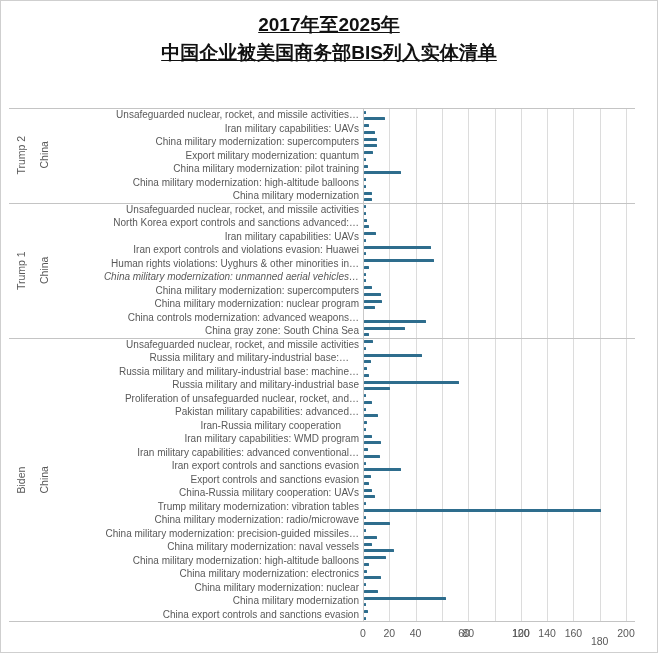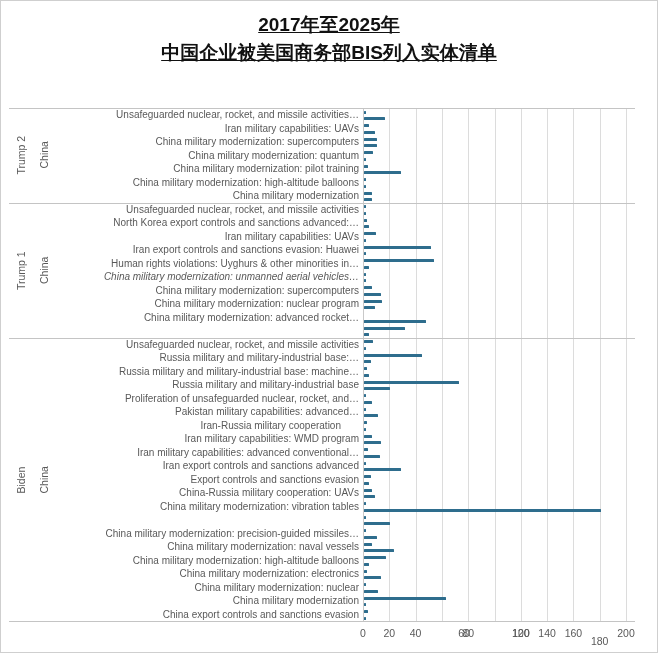--- a/index.html
+++ b/index.html
@@ -67,21 +67,21 @@
       <div class="vlabel" style="left: 36px; top: 107px; height: 94.5px; line-height: 14px; text-align: center;">China</div>
       <div class="cat-label" style="right: 298px; top: 107px; height: 13.5px; line-height: 13.5px;">Unsafeguarded nuclear, rocket, and missile activities…</div>
       <div class="bar" style="left: 363px; top: 109.7px; width: 2px;"></div>
       <div class="bar" style="left: 363px; top: 116.4px; width: 21.04px;"></div>
       <div class="cat-label" style="right: 298px; top: 120.5px; height: 13.5px; line-height: 13.5px;">Iran military capabilities: UAVs</div>
       <div class="bar" style="left: 363px; top: 123.2px; width: 5.26px;"></div>
       <div class="bar" style="left: 363px; top: 129.9px; width: 10.52px;"></div>
       <div class="cat-label" style="right: 298px; top: 134px; height: 13.5px; line-height: 13.5px;">China military modernization: supercomputers</div>
       <div class="bar" style="left: 363px; top: 136.7px; width: 13.15px;"></div>
       <div class="bar" style="left: 363px; top: 143.4px; width: 13.15px;"></div>
-      <div class="cat-label" style="right: 298px; top: 147.5px; height: 13.5px; line-height: 13.5px;">China military modernization: quantum</div>
+      <div class="cat-label" style="right: 298px; top: 147.5px; height: 13.5px; line-height: 13.5px;">Export military modernization: quantum</div>
       <div class="bar" style="left: 363px; top: 150.2px; width: 9.205px;"></div>
       <div class="bar" style="left: 363px; top: 156.9px; width: 2px;"></div>
       <div class="cat-label" style="right: 298px; top: 161px; height: 13.5px; line-height: 13.5px;">China military modernization: pilot training</div>
       <div class="bar" style="left: 363px; top: 163.7px; width: 3.945px;"></div>
       <div class="bar" style="left: 363px; top: 170.4px; width: 36.82px;"></div>
       <div class="cat-label" style="right: 298px; top: 174.5px; height: 13.5px; line-height: 13.5px;">China military modernization: high-altitude balloons</div>
       <div class="bar" style="left: 363px; top: 177.2px; width: 2px;"></div>
       <div class="bar" style="left: 363px; top: 183.9px; width: 2px;"></div>
       <div class="cat-label" style="right: 298px; top: 188px; height: 13.5px; line-height: 13.5px;">China military modernization</div>
       <div class="bar" style="left: 363px; top: 190.7px; width: 7.89px;"></div>
@@ -91,46 +91,47 @@
       <div class="vlabel" style="left: 36px; top: 201.5px; height: 135px; line-height: 14px; text-align: center;">China</div>
       <div class="cat-label" style="right: 298px; top: 201.5px; height: 13.5px; line-height: 13.5px;">Unsafeguarded nuclear, rocket, and missile activities</div>
       <div class="bar" style="left: 363px; top: 204.2px; width: 2px;"></div>
       <div class="bar" style="left: 363px; top: 210.9px; width: 2px;"></div>
       <div class="cat-label" style="right: 298px; top: 215px; height: 13.5px; line-height: 13.5px;">North Korea export controls and sanctions advanced:…</div>
       <div class="bar" style="left: 363px; top: 217.7px; width: 2.63px;"></div>
       <div class="bar" style="left: 363px; top: 224.4px; width: 5.26px;"></div>
       <div class="cat-label" style="right: 298px; top: 228.5px; height: 13.5px; line-height: 13.5px;">Iran military capabilities: UAVs</div>
       <div class="bar" style="left: 363px; top: 231.2px; width: 11.835px;"></div>
       <div class="bar" style="left: 363px; top: 237.9px; width: 2px;"></div>
-      <div class="cat-label" style="right: 298px; top: 242px; height: 13.5px; line-height: 13.5px;">Iran export controls and sanctions evasion: Huawei</div>
+      <div class="cat-label" style="right: 298px; top: 242px; height: 13.5px; line-height: 13.5px;">Iran export controls and violations evasion: Huawei</div>
       <div class="bar" style="left: 363px; top: 244.7px; width: 67.065px;"></div>
       <div class="bar" style="left: 363px; top: 251.4px; width: 2px;"></div>
       <div class="cat-label" style="right: 298px; top: 255.5px; height: 13.5px; line-height: 13.5px;">Human rights violations: Uyghurs &amp; other minorities in…</div>
       <div class="bar" style="left: 363px; top: 258.2px; width: 69.695px;"></div>
       <div class="bar" style="left: 363px; top: 264.9px; width: 5.26px;"></div>
       <div class="cat-label" style="right: 298px; top: 269px; height: 13.5px; line-height: 13.5px; font-style: italic;">China military modernization: unmanned aerial vehicles…</div>
       <div class="bar" style="left: 363px; top: 271.7px; width: 2px;"></div>
       <div class="bar" style="left: 363px; top: 278.4px; width: 2px;"></div>
       <div class="cat-label" style="right: 298px; top: 282.5px; height: 13.5px; line-height: 13.5px;">China military modernization: supercomputers</div>
       <div class="bar" style="left: 363px; top: 285.2px; width: 7.89px;"></div>
       <div class="bar" style="left: 363px; top: 291.9px; width: 17.095px;"></div>
       <div class="cat-label" style="right: 298px; top: 296px; height: 13.5px; line-height: 13.5px; text-align: center;">China military modernization: nuclear program</div>
       <div class="bar" style="left: 363px; top: 298.7px; width: 18.41px;"></div>
       <div class="bar" style="left: 363px; top: 305.4px; width: 10.52px;"></div>
-      <div class="cat-label" style="right: 298px; top: 309.5px; height: 13.5px; line-height: 13.5px;">China military modernization: advanced rocket…</div>
+      <div class="cat-label" style="right: 298px; top: 309.5px; height: 13.5px; line-height: 13.5px;">China controls modernization: advanced weapons…</div>
       <div class="bar" style="left: 363px; top: 318.9px; width: 61.805px;"></div>
+      <div class="cat-label" style="right: 298px; top: 323px; height: 13.5px; line-height: 13.5px;">China gray zone: South China Sea</div>
       <div class="bar" style="left: 363px; top: 325.7px; width: 40.765px;"></div>
       <div class="bar" style="left: 363px; top: 332.4px; width: 5.26px;"></div>
       <div class="divider" style="left: 8px; top: 336.5px; width: 626px;"></div>
       <div class="vlabel" style="left: 13px; top: 336.5px; height: 283.5px; line-height: 14px; text-align: center;">Biden</div>
       <div class="vlabel" style="left: 36px; top: 336.5px; height: 283.5px; line-height: 14px; text-align: center;">China</div>
       <div class="cat-label" style="right: 298px; top: 336.5px; height: 13.5px; line-height: 13.5px;">Unsafeguarded nuclear, rocket, and missile activities</div>
       <div class="bar" style="left: 363px; top: 339.2px; width: 9.205px;"></div>
       <div class="bar" style="left: 363px; top: 345.9px; width: 2px;"></div>
-      <div class="cat-label" style="right: 298px; top: 350px; height: 13.5px; line-height: 13.5px;">Russia military and military-industrial base:…</div>
+      <div class="cat-label" style="right: 308px; top: 350px; height: 13.5px; line-height: 13.5px;">Russia military and military-industrial base:…</div>
       <div class="bar" style="left: 363px; top: 352.7px; width: 57.86px;"></div>
       <div class="bar" style="left: 363px; top: 359.4px; width: 6.575px;"></div>
       <div class="cat-label" style="right: 298px; top: 363.5px; height: 13.5px; line-height: 13.5px;">Russia military and military-industrial base: machine…</div>
       <div class="bar" style="left: 363px; top: 366.2px; width: 2.63px;"></div>
       <div class="bar" style="left: 363px; top: 372.9px; width: 5.26px;"></div>
       <div class="cat-label" style="right: 298px; top: 377px; height: 13.5px; line-height: 13.5px;">Russia military and military-industrial base</div>
       <div class="bar" style="left: 363px; top: 379.7px; width: 94.68px;"></div>
       <div class="bar" style="left: 363px; top: 386.4px; width: 26.3px;"></div>
       <div class="cat-label" style="right: 298px; top: 390.5px; height: 13.5px; line-height: 13.5px;">Proliferation of unsafeguarded nuclear, rocket, and…</div>
       <div class="bar" style="left: 363px; top: 393.2px; width: 2px;"></div>
@@ -140,32 +141,33 @@
       <div class="bar" style="left: 363px; top: 413.4px; width: 14.465px;"></div>
       <div class="cat-label" style="right: 316px; top: 417.5px; height: 13.5px; line-height: 13.5px;">Iran-Russia military cooperation</div>
       <div class="bar" style="left: 363px; top: 420.2px; width: 2.63px;"></div>
       <div class="bar" style="left: 363px; top: 426.9px; width: 2px;"></div>
       <div class="cat-label" style="right: 298px; top: 431px; height: 13.5px; line-height: 13.5px; text-align: center;">Iran military capabilities: WMD program</div>
       <div class="bar" style="left: 363px; top: 433.7px; width: 7.89px;"></div>
       <div class="bar" style="left: 363px; top: 440.4px; width: 17.095px;"></div>
       <div class="cat-label" style="right: 298px; top: 444.5px; height: 13.5px; line-height: 13.5px;">Iran military capabilities: advanced conventional…</div>
       <div class="bar" style="left: 363px; top: 447.2px; width: 3.945px;"></div>
       <div class="bar" style="left: 363px; top: 453.9px; width: 15.78px;"></div>
-      <div class="cat-label" style="right: 298px; top: 458px; height: 13.5px; line-height: 13.5px;">Iran export controls and sanctions advanced</div>
+      <div class="cat-label" style="right: 298px; top: 458px; height: 13.5px; line-height: 13.5px;">Iran export controls and sanctions evasion</div>
       <div class="bar" style="left: 363px; top: 460.7px; width: 2px;"></div>
       <div class="bar" style="left: 363px; top: 467.4px; width: 36.82px;"></div>
       <div class="cat-label" style="right: 298px; top: 471.5px; height: 13.5px; line-height: 13.5px;">Export controls and sanctions evasion</div>
       <div class="bar" style="left: 363px; top: 474.2px; width: 6.575px;"></div>
       <div class="bar" style="left: 363px; top: 480.9px; width: 5.26px;"></div>
       <div class="cat-label" style="right: 298px; top: 485px; height: 13.5px; line-height: 13.5px;">China-Russia military cooperation: UAVs</div>
       <div class="bar" style="left: 363px; top: 487.7px; width: 7.89px;"></div>
       <div class="bar" style="left: 363px; top: 494.4px; width: 10.52px;"></div>
-      <div class="cat-label" style="right: 298px; top: 498.5px; height: 13.5px; line-height: 13.5px;">China military modernization: vibration tables</div>
+      <div class="cat-label" style="right: 298px; top: 498.5px; height: 13.5px; line-height: 13.5px;">Trump military modernization: vibration tables</div>
       <div class="bar" style="left: 363px; top: 501.2px; width: 2px;"></div>
       <div class="bar" style="left: 363px; top: 507.9px; width: 236.7px;"></div>
+      <div class="cat-label" style="right: 298px; top: 512px; height: 13.5px; line-height: 13.5px;">China military modernization: radio/microwave</div>
       <div class="bar" style="left: 363px; top: 514.7px; width: 2px;"></div>
       <div class="bar" style="left: 363px; top: 521.4px; width: 26.3px;"></div>
       <div class="cat-label" style="right: 298px; top: 525.5px; height: 13.5px; line-height: 13.5px;">China military modernization: precision-guided missiles…</div>
       <div class="bar" style="left: 363px; top: 528.2px; width: 2px;"></div>
       <div class="bar" style="left: 363px; top: 534.9px; width: 13.15px;"></div>
       <div class="cat-label" style="right: 298px; top: 539px; height: 13.5px; line-height: 13.5px;">China military modernization: naval vessels</div>
       <div class="bar" style="left: 363px; top: 541.7px; width: 7.89px;"></div>
       <div class="bar" style="left: 363px; top: 548.4px; width: 30.245px;"></div>
       <div class="cat-label" style="right: 298px; top: 552.5px; height: 13.5px; line-height: 13.5px;">China military modernization: high-altitude balloons</div>
       <div class="bar" style="left: 363px; top: 555.2px; width: 22.355px;"></div>

